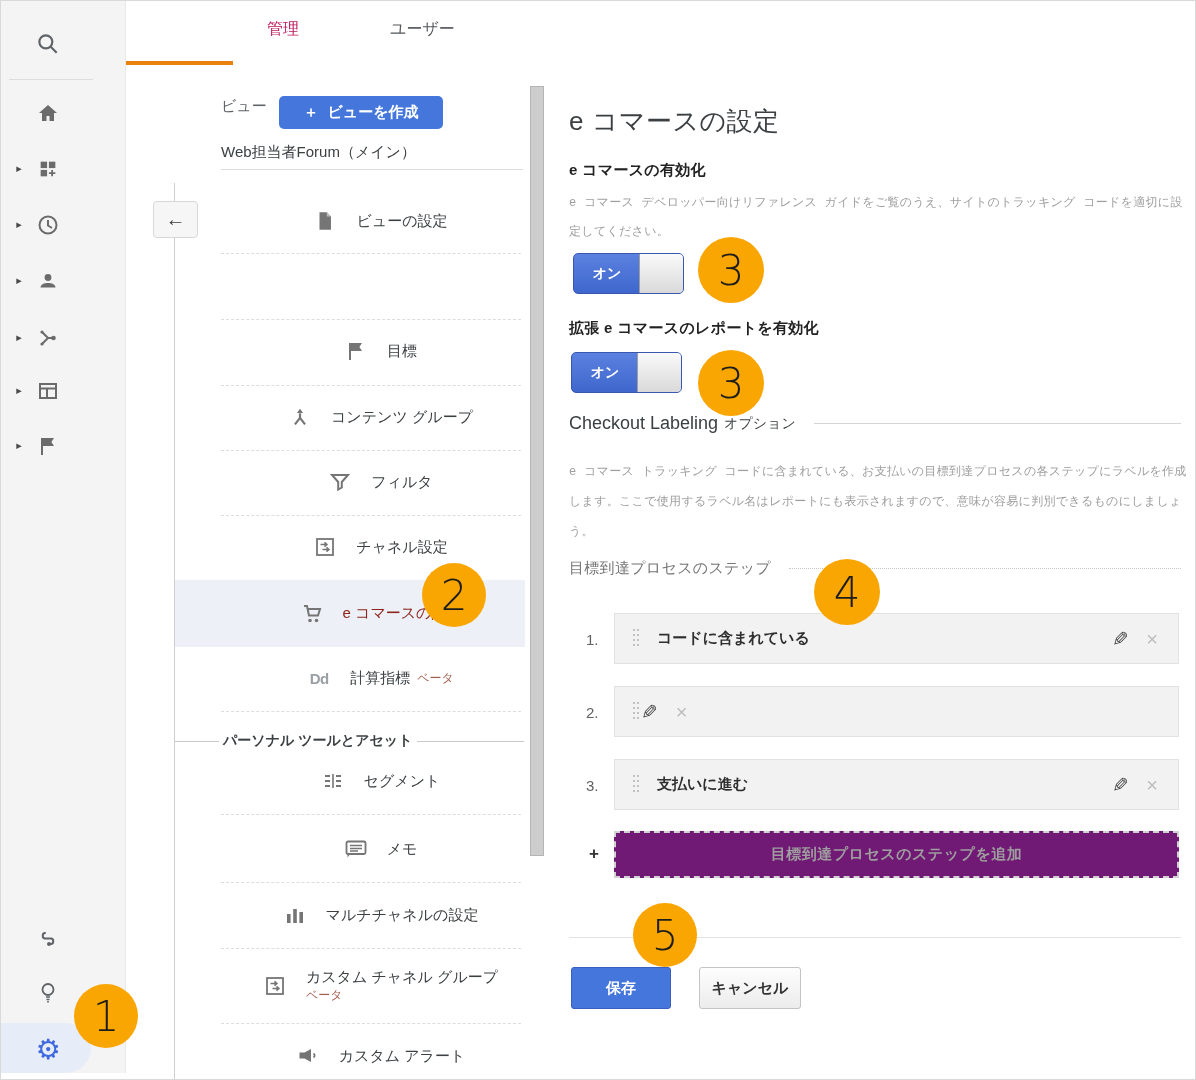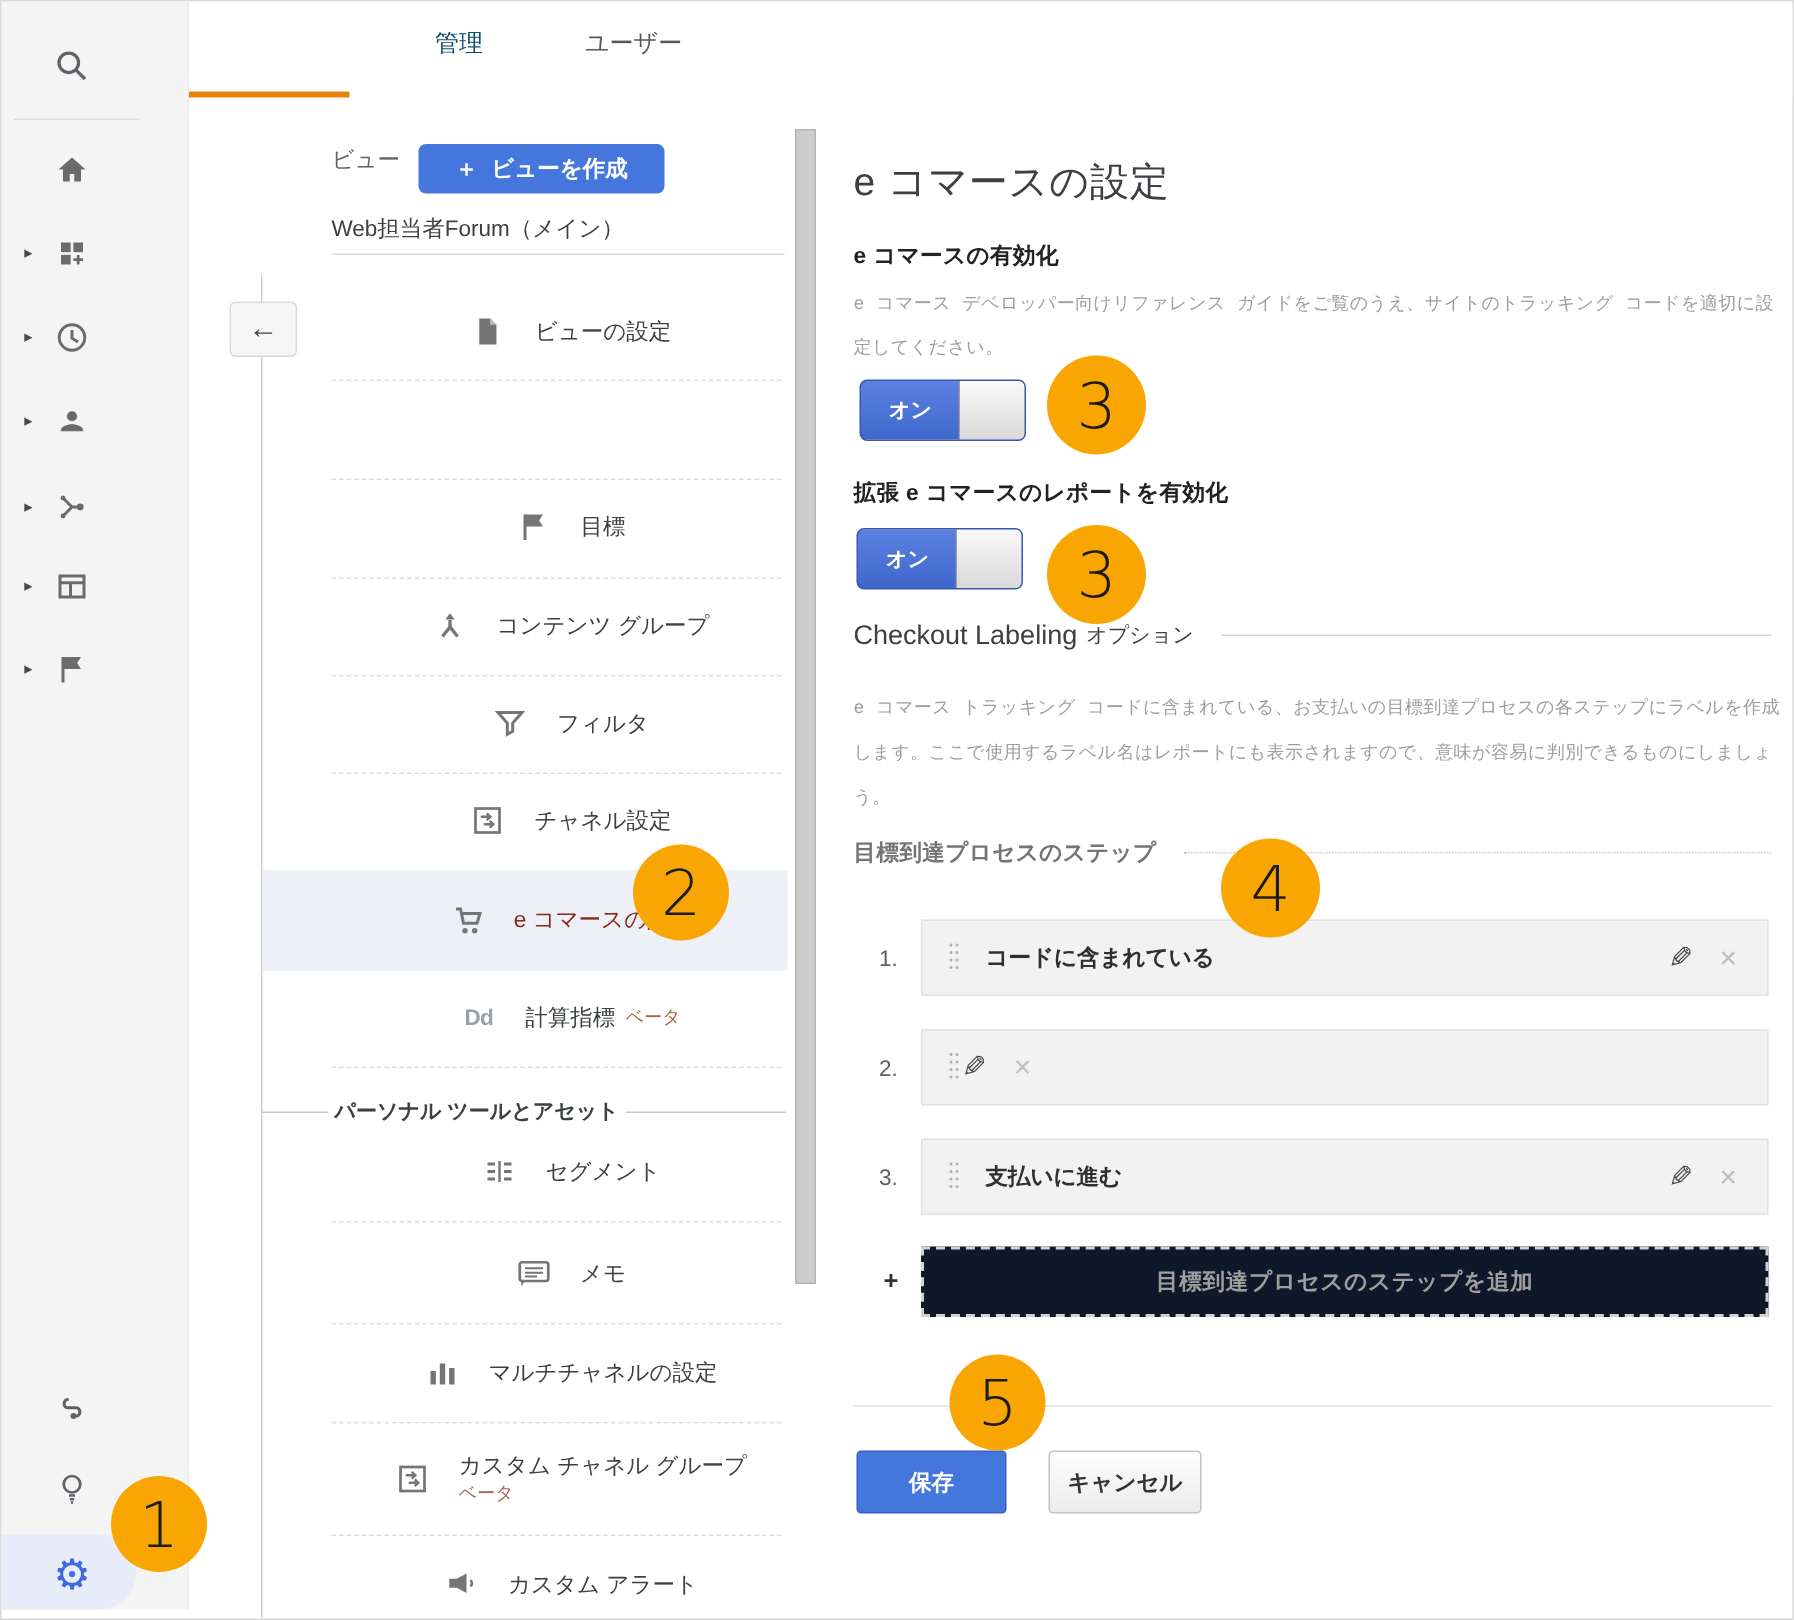--- a/index.html
+++ b/index.html
@@ -11,21 +11,21 @@
   .rail { position:absolute; left:0; top:0; width:125px; height:1072px; background:#f4f4f4; border-right:1px solid #e9e9e9; }
   .rail-div { position:absolute; left:8px; top:78px; width:84px; border-top:1px solid #ddd; }
   .ric { position:absolute; left:34px; width:26px; height:26px; display:flex; align-items:center; justify-content:center; }
   .caret { position:absolute; left:12px; width:12px; font-size:11px; color:#4a4a4a; text-align:center; }
   .gear-pill { position:absolute; left:0; top:1022px; width:90px; height:50px; background:#e7ecf9; border-radius:0 25px 25px 0; }
   .gear-glyph { font-size:28px; color:#3f6adf; line-height:1; }
 
   
   .tabbar { position:absolute; left:125px; top:0; right:0; height:66px; background:#fff; }
   .tab { position:absolute; top:18px; font-size:16px; cursor:pointer; }
-  .tab-admin { left:164px; color:#0c4a6e; }
+  .tab-admin { left:141px; color:#be185d; }
   .tab-users { left:264px; color:#54575b; }
   .tab-underline { position:absolute; left:0; top:60px; width:107px; height:4px; background:#e8820c; }
 
   
   .view-label { position:absolute; left:220px; top:96px; font-size:15px; color:#5f6368; }
   .btn-create { position:absolute; left:278px; top:95px; width:164px; height:33px; background:#4476db; color:#fff; border:none; border-radius:5px; font-size:15px; font-weight:bold; display:flex; align-items:center; justify-content:center; gap:9px; cursor:pointer; font-family:inherit; }
   .view-name { position:absolute; left:220px; top:142px; font-size:15px; color:#3c4043; }
   .vn-div { position:absolute; left:220px; top:168px; width:302px; border-top:1px solid #dcdcdc; }
   .vline { position:absolute; left:173px; top:182px; bottom:0; width:1px; background:#cfcfcf; }
   .btn-back { position:absolute; left:152px; top:200px; width:45px; height:37px; background:#f6f6f6; border:1px solid #d8d8d8; border-radius:4px; color:#3c4043; font-size:20px; display:flex; align-items:center; justify-content:center; cursor:pointer; z-index:3; }
@@ -60,34 +60,34 @@
   .toggle.t1 { left:572px; top:252px; }
   .toggle.t2 { left:570px; top:351px; }
   .toggle .on { position:absolute; left:0; top:0; width:66px; height:100%; display:flex; align-items:center; justify-content:center; color:#fff; font-size:14px; font-weight:bold; }
   .toggle .knob { position:absolute; right:0; top:0; width:44px; height:100%; background:linear-gradient(#fafafa,#d9d9d9); border-left:1px solid #9e9e9e; border-radius:0 4px 4px 0; }
 
   .h-row { position:absolute; left:568px; width:612px; display:flex; align-items:center; }
   .h-row.checkout { top:412px; }
   .h-row.funnel { top:558px; }
   .h-latin { font-size:18px; color:#3c4043; }
   .h-opt { font-size:14px; color:#3c4043; margin-left:6px; }
-  .h-funnel { font-size:15px; font-weight:bold; color:#757575; letter-spacing:0.3px; }
+  .h-funnel { font-size:15px; font-weight:normal; color:#757575; letter-spacing:0.3px; }
   .h-row .hline { flex:1; border-top:1px solid #d5d5d5; margin-left:18px; }
   .h-row .hline.dotted { border-top:1px dotted #c9c9c9; }
 
   .step-num { position:absolute; left:585px; width:24px; text-align:left; font-size:15px; color:#616161; }
   .step-box { position:absolute; left:613px; width:565px; height:51px; background:#f2f2f2; border:1px solid #e2e2e2; display:flex; align-items:center; }
   .drag { display:grid; grid-template-columns:repeat(2,4px); grid-auto-rows:5px; margin-left:18px; flex:none; cursor:grab; }
   .drag i { width:2px; height:2px; background:#b0b0b0; border-radius:50%; }
   .step-label { margin-left:16px; font-size:15px; font-weight:bold; color:#2f2f2f; flex:1; }
   .pencil { font-size:20px; color:#4a4a4a; margin-right:18px; cursor:pointer; transform:scaleX(-1); }
   .xdel { font-size:20px; color:#bdbdbd; margin-right:20px; cursor:pointer; line-height:1; }
 
   .add-plus { position:absolute; left:588px; top:843px; font-size:17px; font-weight:bold; color:#333; }
-  .add-box { position:absolute; left:613px; top:830px; width:565px; height:47px; border:2px dashed #d2d2d2; background:#0f172a; display:flex; align-items:center; justify-content:center; font-size:15px; font-weight:bold; color:#9e9e9e; cursor:pointer; letter-spacing:0.5px; }
+  .add-box { position:absolute; left:613px; top:830px; width:565px; height:47px; border:2px dashed #d2d2d2; background:#701a75; display:flex; align-items:center; justify-content:center; font-size:15px; font-weight:bold; color:#9e9e9e; cursor:pointer; letter-spacing:0.5px; }
 
   .bottom-div { position:absolute; left:568px; top:936px; width:612px; border-top:1px solid #e2e2e2; }
   .btn-save { position:absolute; left:570px; top:966px; width:100px; height:42px; background:#4476db; border:1px solid #3a5ec2; border-radius:3px; color:#fff; font-size:15px; font-weight:bold; cursor:pointer; font-family:inherit; }
   .btn-cancel { position:absolute; left:698px; top:966px; width:102px; height:42px; background:linear-gradient(#fdfdfd,#ececec); border:1px solid #c4c4c4; border-radius:3px; color:#333; font-size:15px; font-weight:bold; cursor:pointer; font-family:inherit; }
 
   
   .badge { position:absolute; width:64px; height:64px; border-radius:50%; background:#f9a602; display:flex; align-items:center; justify-content:center; font-family:"DejaVu Sans",sans-serif; font-size:42px; font-weight:300; color:#1c1c1c; z-index:9; }
   .b1 { left:73px;  top:983px; }
   .b2 { left:421px; top:562px; }
   .b3a { left:697px; top:236px; width:66px; height:66px; }

